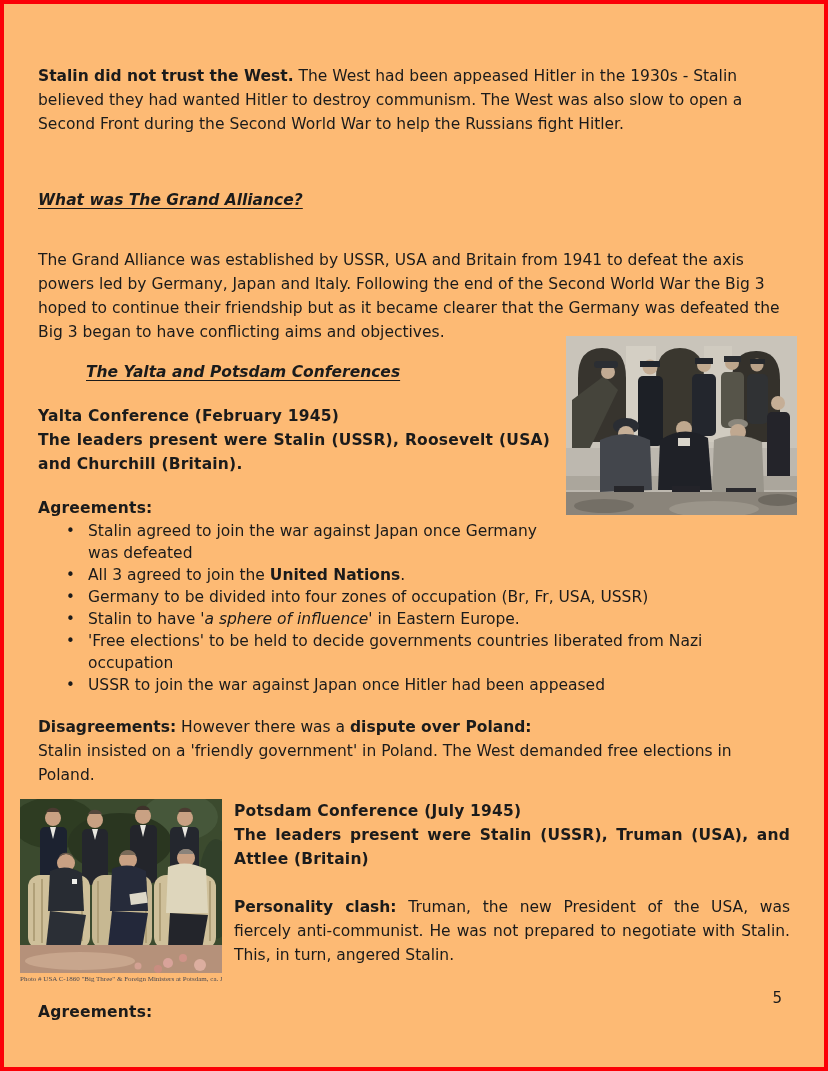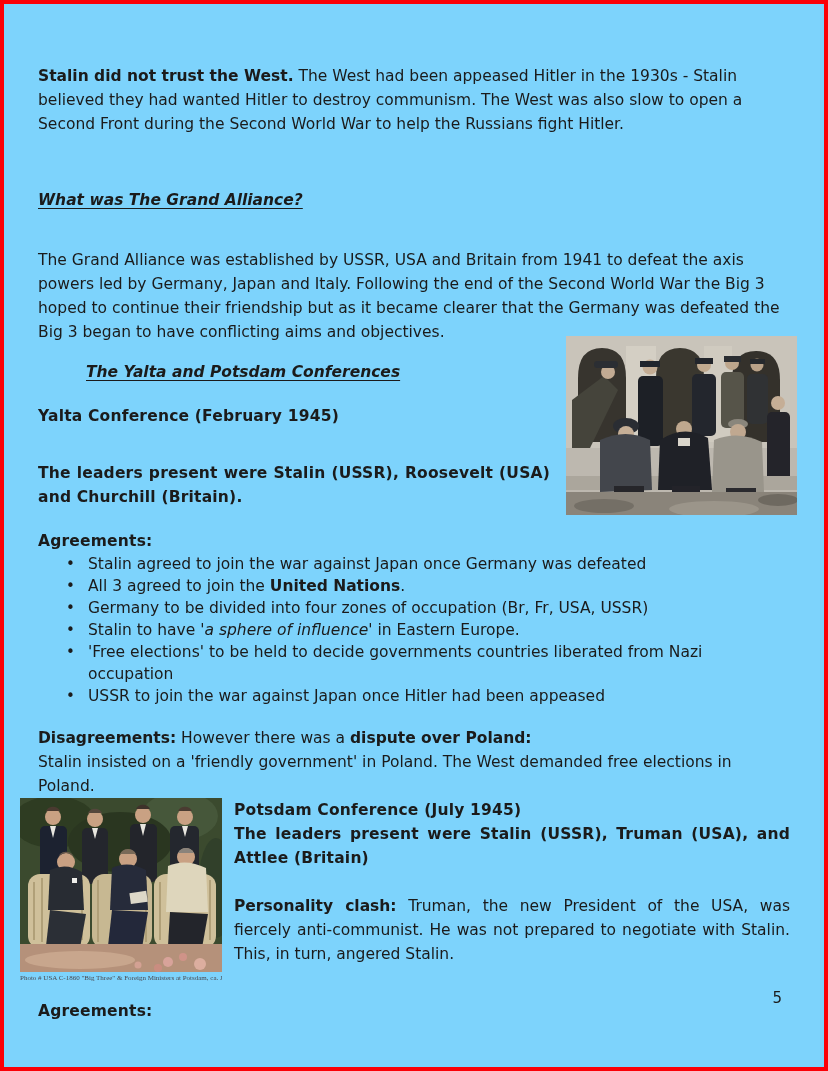--- a/index.html
+++ b/index.html
@@ -1,21 +1,21 @@
 <!DOCTYPE html>
 <html><head>
 <meta charset="utf-8">
 <style>
   * { margin: 0; padding: 0; box-sizing: border-box; }
   html, body { background: #ffffff; }
   .page {
     position: relative;
     width: 828px;
     height: 1071px;
-    background: #7dd3fc;
+    background: #fdba74;
     border: 4px solid #fb0007;
     padding: 60px 34px 0 34px;
     font-family: "DejaVu Sans", sans-serif;
     font-size: 15.5px;
     line-height: 24px;
     color: #1b1b1b;
     overflow: hidden;
   }
   p { margin: 0; }
   .b  { font-weight: bold; }
@@ -35,38 +35,38 @@
 
   .yalta-photo {
     float: right;
     width: 231px;
     height: 179px;
     margin: -24px -7px 8px 16px;
   }
   .yalta-photo svg { display: block; width: 231px; height: 179px; }
 
   .conf-title   { font-weight: bold; letter-spacing: .2px; }
-  .conf-leaders { font-weight: bold; letter-spacing: .2px; text-align: justify; margin-bottom: 20px; margin-top: 33px; }
+  .conf-leaders { font-weight: bold; letter-spacing: .2px; text-align: justify; margin-bottom: 20px; }
   .agree-label  { font-weight: bold; letter-spacing: .2px; }
 
   ul.agreements { list-style: none; margin: 0 0 19px 0; }
   ul.agreements li {
     position: relative;
     padding-left: 50px;
     line-height: 22px;
   }
   ul.agreements li::before {
     content: "\2022";
     position: absolute;
     left: 28px;
     top: 0;
     font-size: 15px;
   }
 
-  .disagree { }
+  .disagree { margin-bottom: 12px; }
 
   .potsdam-section { overflow: visible; }
   .potsdam-photo {
     float: left;
     width: 202px;
     margin: 0 12px 4px -18px;
   }
   .potsdam-photo svg { display: block; width: 202px; height: 174px; }
   .photo-caption {
     font-family: "Liberation Serif", serif;

